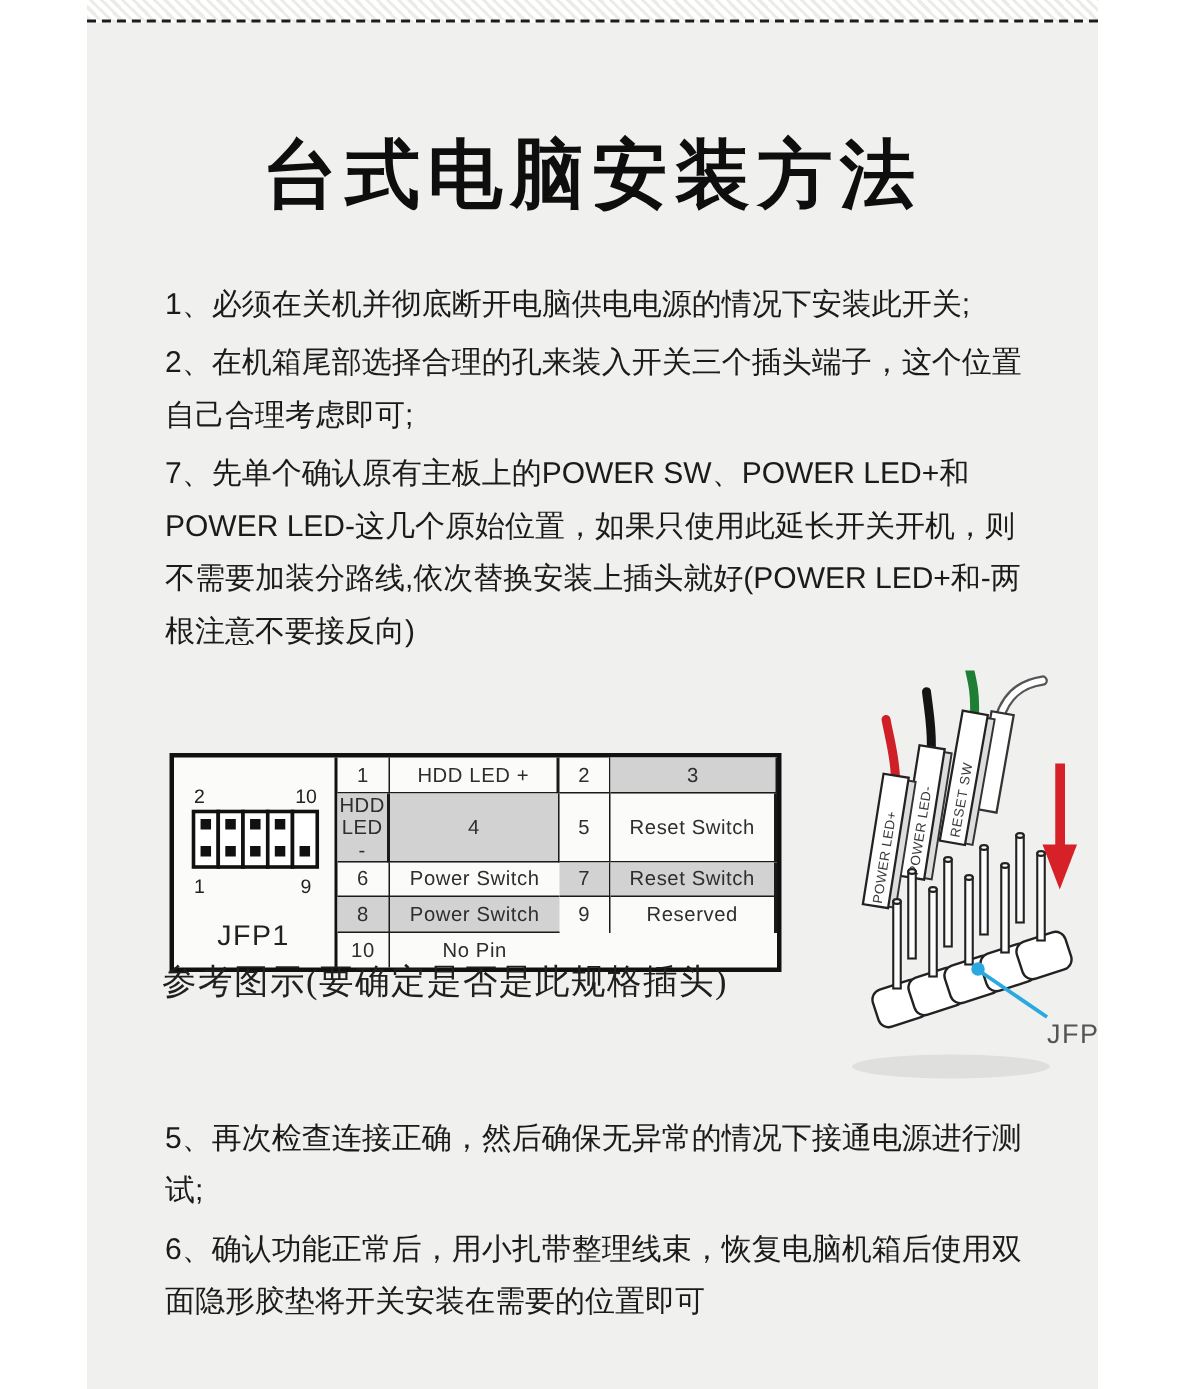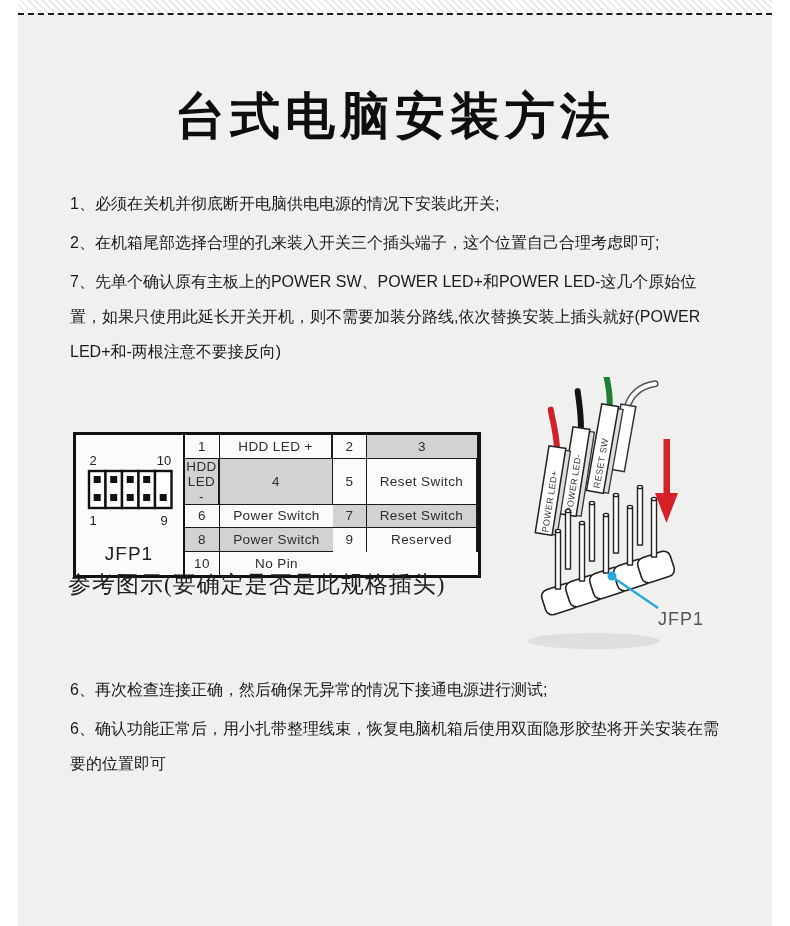--- a/index.html
+++ b/index.html
@@ -1,19 +1,19 @@
 <!DOCTYPE html>
 <html lang="zh"><head>
 <meta charset="utf-8">
 <style>
   * { margin: 0; padding: 0; box-sizing: border-box; }
   html, body { background: #ffffff; }
   .page {
     position: relative;
-    width: 754px;
+    width: 674px;
     height: 926px;
     margin: 0 auto;
     background: #f0f0ee;
     overflow: hidden;
     font-family: "Liberation Sans", "DejaVu Sans", sans-serif;
     color: #1b1b1b;
   }
   
   .perf-strip {
     height: 15px;
@@ -23,21 +23,21 @@
     border-bottom: 2px dashed #1c1c1c;
   }
   .page-title {
     margin: 68px 0 36px;
     text-align: center;
     font-size: 50px;
     font-weight: 700;
     letter-spacing: 5px;
     color: #0e0e0e;
   }
-  .steps { padding: 0 44px 0 52px; font-size: 16px; line-height: 35px; }
+  .steps { padding: 0 44px 0 52px; font-size: 20px; line-height: 35px; }
   .steps p { margin: 0 0 4px; }
   
   .figure { position: relative; height: 285px; margin-top: 6px; }
   .jfp-box {
     position: absolute; left: 55px; top: 57px;
     width: 408px; height: 146px;
     background: #fbfbf9;
     border: 3px solid #111;
     display: flex;
   }
@@ -205,17 +205,17 @@
 
       <g>
         <line x1="108" y1="201" x2="152" y2="231" stroke-width="2.5" stroke="#2aa9e0"></line>
         <circle cx="106" cy="199" r="4.5" fill="#2aa9e0"></circle>
         <text x="152" y="248" font-size="18" fill="#555" letter-spacing="1">JFP1</text>
       </g>
     </svg>
   </div>
 
   <div class="steps" style="margin-top:12px;">
-    <p>6、再次检查连接正确，然后确保无异常的情况下接通电源进行测试;</p>
+    <p>5、再次检查连接正确，然后确保无异常的情况下接通电源进行测试;</p>
     <p>6、确认功能正常后，用小扎带整理线束，恢复电脑机箱后使用双面隐形胶垫将开关安装在需要的位置即可</p>
   </div>
 
 </div>
 
 </body></html>

